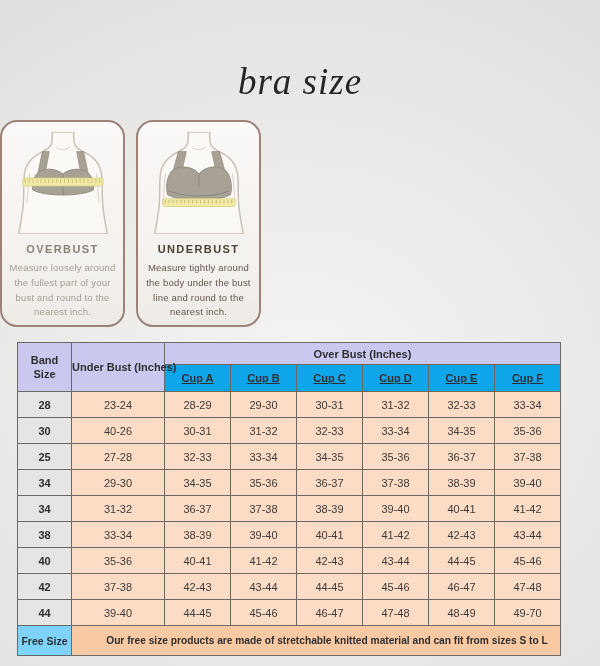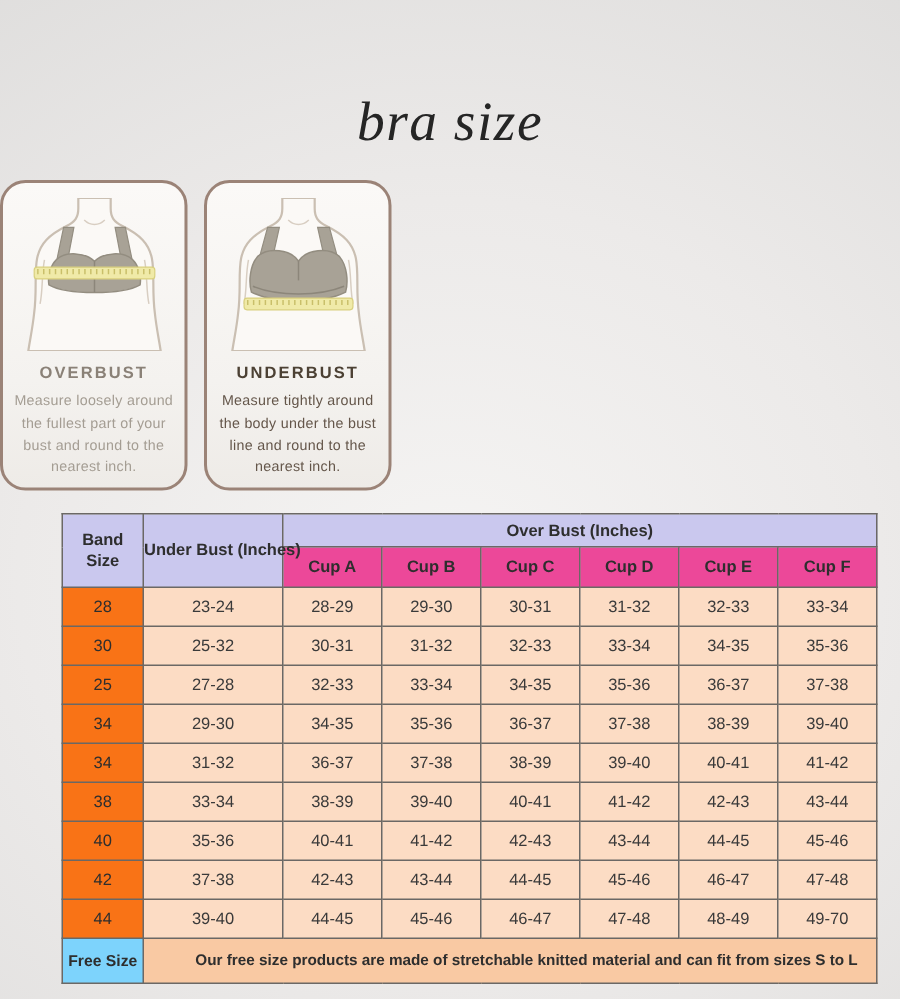--- a/index.html
+++ b/index.html
@@ -24,33 +24,33 @@
   .card svg{display:block;margin:1px auto 0;}
   .card-heading{margin-top:9px;font-size:11px;font-weight:bold;letter-spacing:1.4px;}
   .card-desc{margin-top:6px;font-size:9.5px;line-height:1.55;letter-spacing:.2px;}
   .tone-light .card-heading{color:#8a8177;}
   .tone-light .card-desc{color:#a49d93;}
   .tone-dark .card-heading{color:#4c4134;}
   .tone-dark .card-desc{color:#64564a;}
 
   table.size-table{
     border-collapse:collapse;table-layout:fixed;width:543px;
-    margin:15px 0 0 41px;border:1px solid #6b6865;
+    margin:15px 0 0 17px;border:1px solid #6b6865;
   }
   .size-table th,.size-table td{
     border:1px solid #6b6865;padding:0;text-align:center;vertical-align:middle;
   }
   .size-table thead th{font-size:11px;font-weight:bold;color:#2e2e2e;}
   .lav{background:#cac8ee;}
   th.ob-hdr{height:21px;}
   th.band-hdr{padding:0 6px;line-height:1.3;}
   th.ub-hdr{font-size:10.5px;white-space:nowrap;}
-  tr.cup-row th{height:26px;background:#ec4899;}
+  tr.cup-row th{height:26px;background:#0ea5e9;text-decoration:underline;}
   .size-table tbody td{height:25px;font-size:11px;color:#3a3a3a;}
-  .size-table td.band-cell{background:#f97316;font-weight:normal;color:#2e2e2e;}
+  .size-table td.band-cell{background:#e5e5e5;font-weight:bold;color:#2e2e2e;}
   .size-table td.data-cell{background:#fcdcc4;}
   tr.free-row td{height:29px;}
   td.free-label{background:#7dd3fc;font-weight:bold;font-size:10.5px;color:#2e2e2e;}
   td.free-msg{background:#f9c9a3;font-weight:bold;font-size:10.2px;color:#2e2e2e;white-space:nowrap;padding-left:22px;}
 </style>
 </head>
 <body>
 
 <div class="page">
 
@@ -130,21 +130,21 @@
           <td class="data-cell">23-24</td>
           <td class="data-cell">28-29</td>
           <td class="data-cell">29-30</td>
           <td class="data-cell">30-31</td>
           <td class="data-cell">31-32</td>
           <td class="data-cell">32-33</td>
           <td class="data-cell">33-34</td>
         </tr>
         <tr>
           <td class="band-cell">30</td>
-          <td class="data-cell">25-32</td>
+          <td class="data-cell">40-26</td>
           <td class="data-cell">30-31</td>
           <td class="data-cell">31-32</td>
           <td class="data-cell">32-33</td>
           <td class="data-cell">33-34</td>
           <td class="data-cell">34-35</td>
           <td class="data-cell">35-36</td>
         </tr>
         <tr>
           <td class="band-cell">25</td>
           <td class="data-cell">27-28</td>

